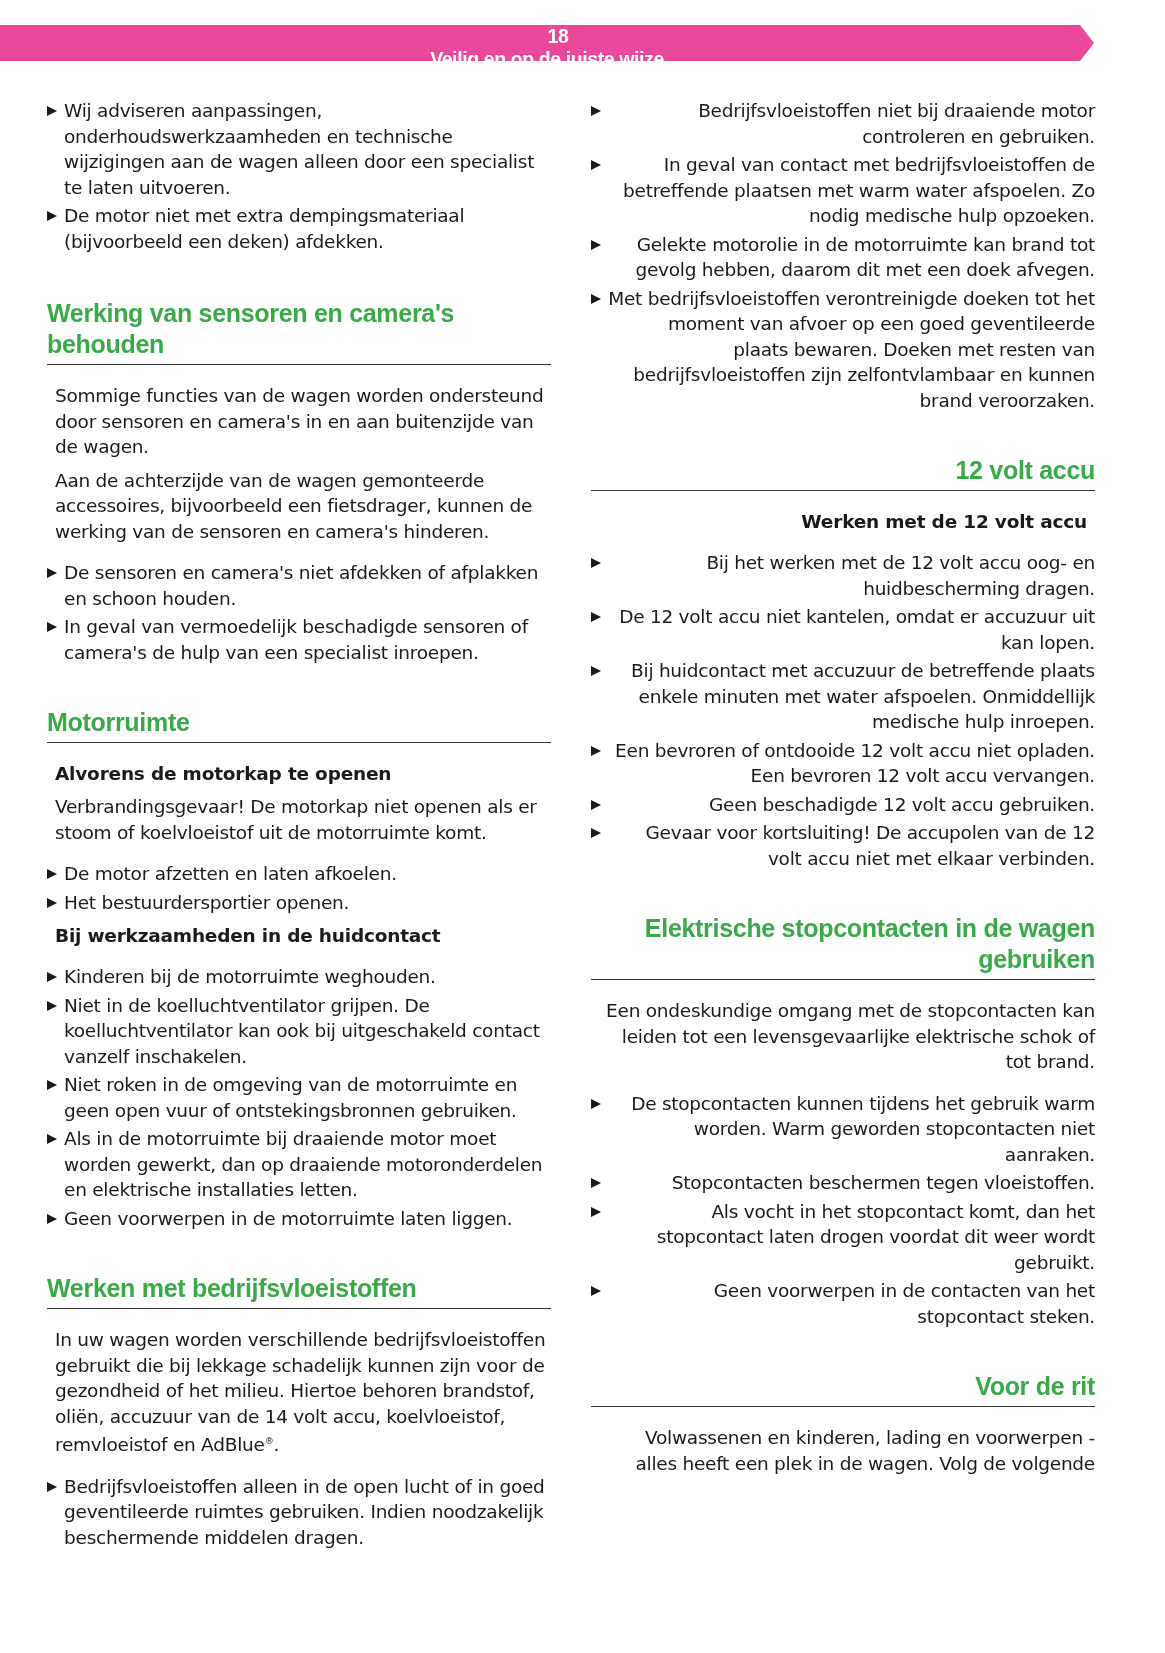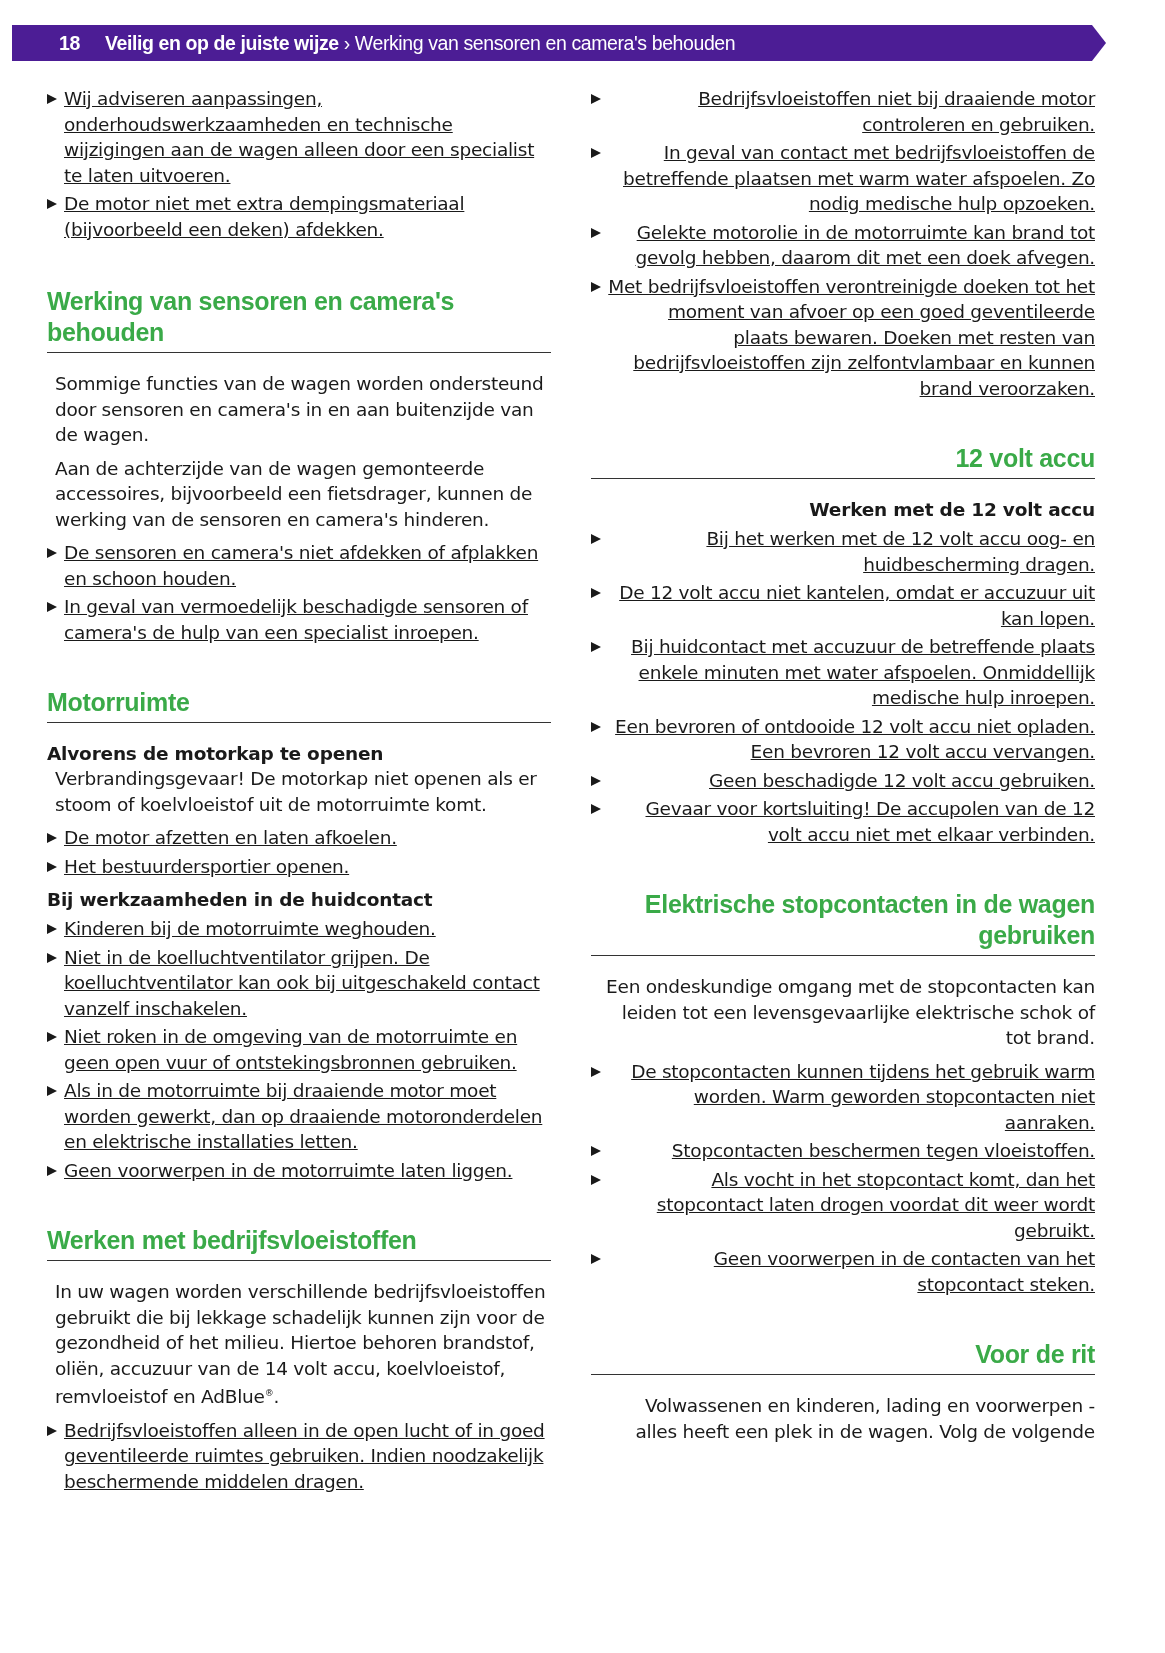--- a/index.html
+++ b/index.html
@@ -1,41 +1,42 @@
 <!DOCTYPE html>
 <html><head>
 <meta charset="utf-8">
 <style>
   html, body { margin: 0; padding: 0; background: #ffffff; }
   body {
     width: 1165px; height: 1653px; position: relative; overflow: hidden;
     font-family: "DejaVu Sans", sans-serif; color: #1a1a1a;
   }
   .banner {
-    position: absolute; left: 12px; top: 25px; height: 36px; width: 1094px;
-    background: #4c1d95;
+    position: absolute; left: 0; top: 25px; height: 36px; width: 1094px;
+    background: #ec4899;
     clip-path: polygon(0 0, 1080px 0, 1094px 50%, 1080px 100%, 0 100%);
     display: flex; align-items: center; color: #fff;
     font-family: "Liberation Sans", sans-serif; font-size: 19.5px;
     letter-spacing: -0.4px;
+    flex-direction: column;
   }
   .banner .pg { font-weight: bold; margin-left: 47px; width: 46px; }
   .banner .crumb-a { font-weight: bold; }
   .banner .sep { margin: 0 5px; }
   .col { position: absolute; top: 82px; width: 482px; }
   .col.left { left: 47px; width: 504px; }
   .col.right { left: 591px; width: 504px; text-align: right; }
   .section-title {
     color: #3aaa48; font-family: "Liberation Sans", sans-serif; font-weight: bold;
     font-size: 25px; line-height: 31px; letter-spacing: -0.3px;
     padding-bottom: 4px; border-bottom: 1.5px solid #333; margin: 0 0 18px 0;
   }
-  .sub { font-weight: bold; font-size: 18.5px; line-height: 25px; margin: 0; letter-spacing: -0.2px; }
+  .sub { font-weight: bold; font-size: 18.5px; line-height: 25px; margin: 8px; letter-spacing: -0.2px; }
   p.body { font-size: 18.5px; line-height: 25.5px; margin: 0 0 8px 8px; letter-spacing: -0.25px; }
-  ul.bul { list-style: none; margin: 4px 0 8px 0; padding: 0; text-decoration: underline; }
+  ul.bul { list-style: none; margin: 16px 0 8px 0; padding: 0; }
   ul.bul li {
     position: relative; padding-left: 17px; font-size: 18.5px; line-height: 25.5px;
     margin-bottom: 3px; letter-spacing: -0.25px;
   }
   ul.bul li .tri {
     position: absolute; left: 0; top: 8px; width: 0; height: 0;
     border-top: 5.5px solid transparent; border-bottom: 5.5px solid transparent;
     border-left: 10px solid #1a1a1a;
   }
   .gap { height: 40px; }

